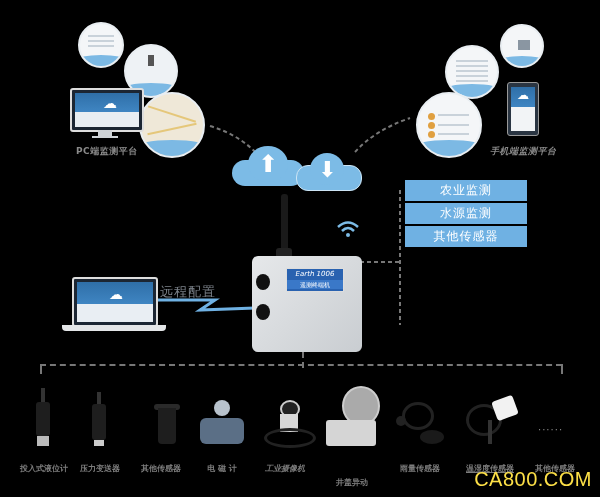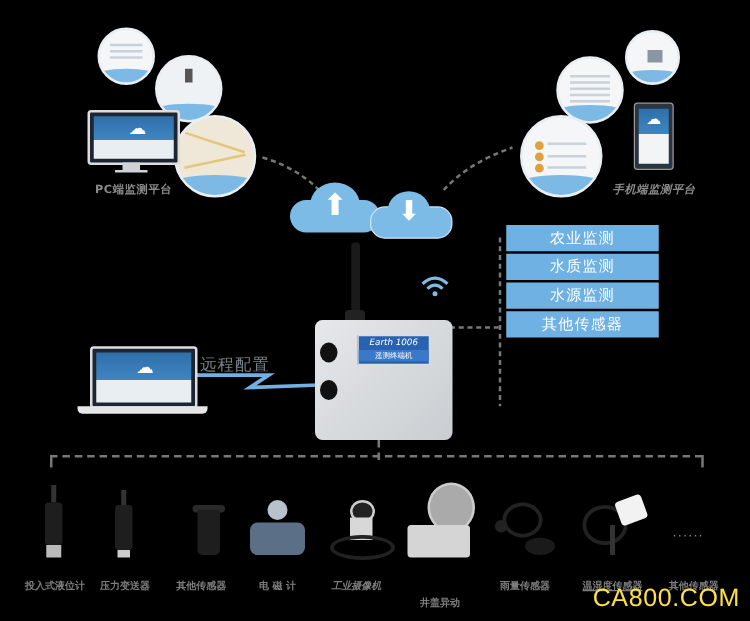--- a/index.html
+++ b/index.html
@@ -117,21 +117,20 @@
 <div class="abs" style="left:72px;top:277px;width:82px;height:46px;background:#1c2633;border:2px solid #ddd;border-radius:3px;">
   <div class="screen">
       <span class="cloud-logo" style="left:32px;top:5px;">☁</span>
     </div>
 </div>
 <div class="abs" style="left:62px;top:325px;width:104px;height:6px;background:#e4e6e8;border-radius:0 0 4px 4px;"></div>
 <div class="abs" style="left:160px;top:283px;font-size:13px;color:#7a8088;letter-spacing:1px;">远程配置</div>
 
 <div class="mon-list">
   <div class="mon-item">农业监测</div>
-  <div class="mon-item">水质监测</div>
   <div class="mon-item">水源监测</div>
   <div class="mon-item">其他传感器</div>
 </div>
 
 <div class="dash-v" style="left:302px;top:352px;height:16px;"></div>
 <div class="dash-h" style="left:40px;top:364px;width:522px;"></div>
 <div class="dash-v" style="left:40px;top:364px;height:10px;"></div>
 <div class="dash-v" style="left:561px;top:364px;height:10px;"></div>
 
 <div class="sensor" style="left:36px;top:388px;width:14px;height:62px;">

